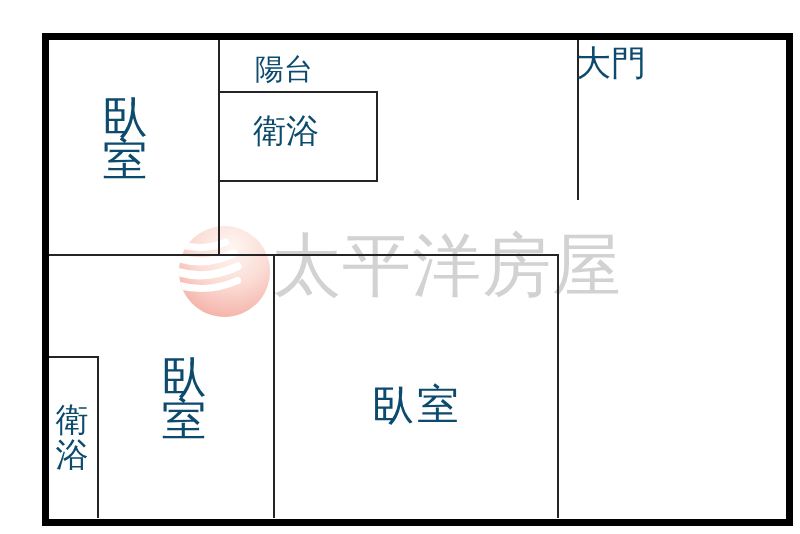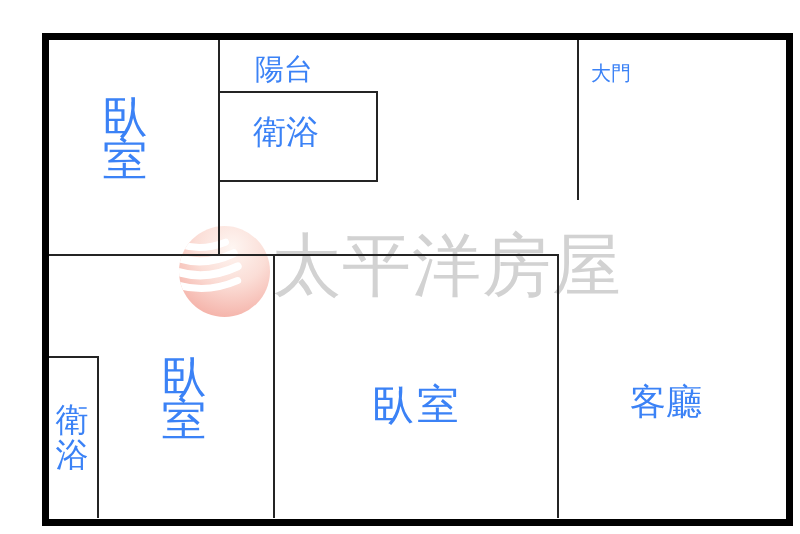--- a/index.html
+++ b/index.html
@@ -22,25 +22,25 @@
   
   .wall{position:absolute;background:#242424;z-index:2;}
   .wall-box{
     position:absolute;border:2px solid #242424;
     box-sizing:border-box;background:transparent;z-index:2;
   }
   
   .label{
     position:absolute;
     transform:translate(-50%,-50%);
-    color:#3b82f6;
+    color:#0c4a6e;
     z-index:3;
     white-space:nowrap;
     line-height:1;
-    font-family:Liberation Sans, sans-serif;
+    font-family:Liberation Serif, serif;
   }
   .stack{
     white-space:normal;
     word-break:break-all;
     width:1em;
     text-align:center;
     line-height:0.95;
   }
   
   .wm-text{
@@ -99,23 +99,22 @@
   <div class="wall" style="left:49px;top:356px;width:50px;height:2px"></div>
   <div class="wall" style="left:97px;top:356px;width:2px;height:162px"></div>
 
   <div class="label stack" style="left:125px;top:139px;font-size:45px">臥室</div>
 
   <div class="label" style="left:284px;top:69px;font-size:29px">陽台</div>
 
   <div class="label" style="left:286px;top:131px;font-size:33px">衛浴</div>
 
 
-  <div class="label" style="left:611px;top:73px;font-size:20px">大門</div>
+  <div class="label" style="left:611px;top:63px;font-size:35px">大門</div>
 
   <div class="label stack" style="left:184px;top:399px;font-size:45px">臥室</div>
 
   <div class="label stack" style="left:72px;top:438px;font-size:33px;line-height:1.05">衛浴</div>
 
   <div class="label" style="left:417px;top:405px;font-size:42px;letter-spacing:3px">臥室</div>
 
-  <div class="label" style="left:666px;top:402px;font-size:36px">客廳</div>
 
 </div>
 
 </body></html>

